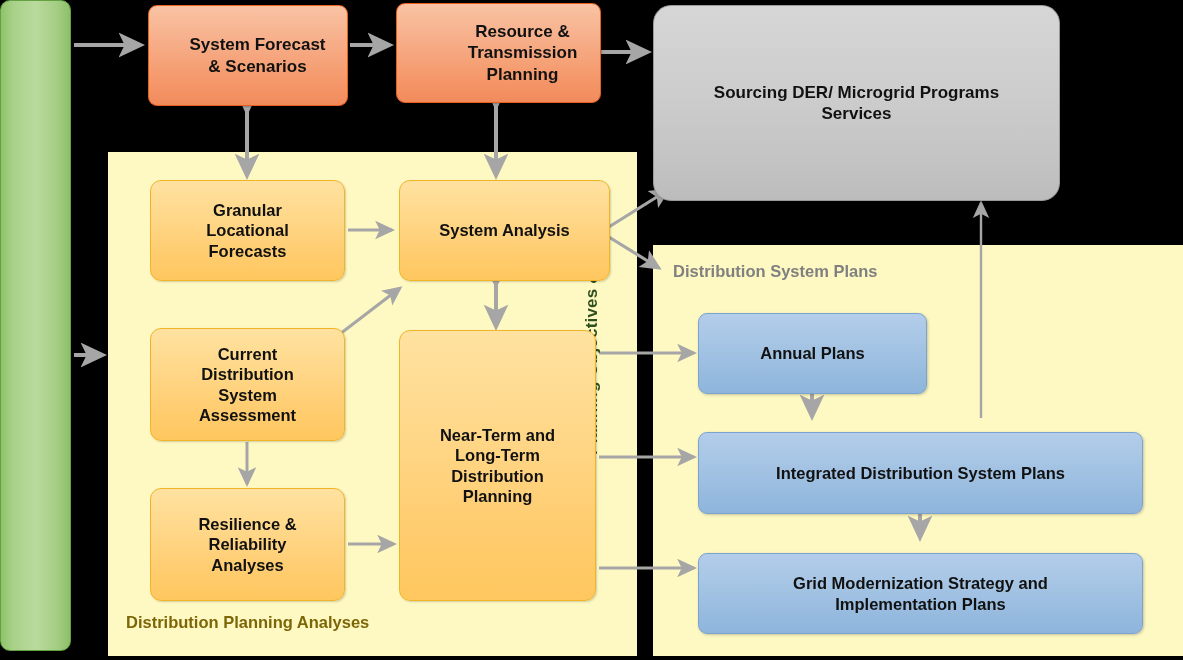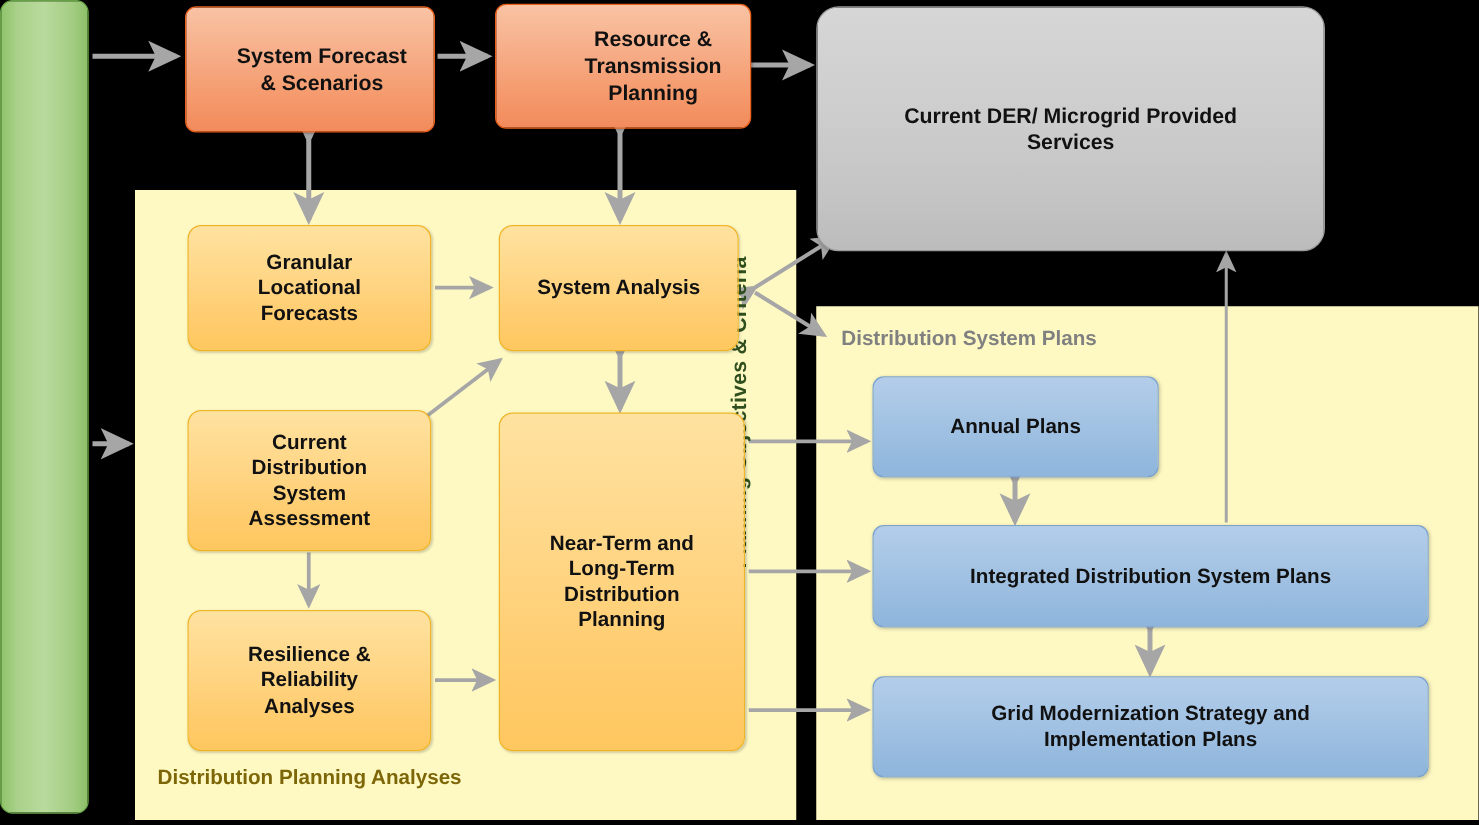--- a/index.html
+++ b/index.html
@@ -66,20 +66,21 @@
     border-radius:11px;
     font-size:16.5px;
     box-shadow:1px 1px 2px rgba(0,0,0,.18);
   }
   .bluebox{
     background:linear-gradient(180deg,#b3cdea 0%,#a5c4e4 40%,#97bbdf 75%,#8fb5dc 100%);
     border:1px solid #7ba3cf;
     border-radius:9px;
     font-size:16.5px;
     box-shadow:1px 1px 3px rgba(0,0,0,.22);
+    margin-top:12px;
   }
   .graybox{
     background:linear-gradient(180deg,#d6d6d6 0%,#cdcdcd 45%,#c4c4c4 78%,#bcbcbc 100%);
     border:1px solid #9a9a9a;
     border-radius:18px;
     font-size:17px;
     box-shadow:1px 1px 3px rgba(0,0,0,.3);
     flex-direction:column;
   }
   .graybox .sub{font-weight:normal;font-size:15.5px;color:#1a1a1a;margin-top:20px;}
@@ -165,34 +166,34 @@
   <div class="node orange" style="left:396px;top:3px;width:205px;height:100px;padding-left:48px;">
     <span>
       <span>Resource &amp;</span>
       <span>Transmission</span>
       <span>Planning</span>
     </span>
   </div>
 
   <div class="node graybox" style="left:653px;top:5px;width:407px;height:196px;">
     <span>
-      <span>Current DER/ Microgrid Provided</span>
+      <span>Sourcing DER/ Microgrid Programs</span>
       <span>Services</span>
     </span>
   </div>
 
   <div class="node yellowbox" style="left:150px;top:180px;width:195px;height:101px;">
     <span>
       <span>Granular</span>
       <span>Locational</span>
       <span>Forecasts</span>
     </span>
   </div>
 
-  <div class="node yellowbox" style="left:399px;top:180px;width:192px;height:101px;">
+  <div class="node yellowbox" style="left:399px;top:180px;width:211px;height:101px;">
     <span>System Analysis</span>
   </div>
 
   <div class="node yellowbox" style="left:150px;top:328px;width:195px;height:113px;">
     <span>
       <span>Current</span>
       <span>Distribution</span>
       <span>System</span>
       <span>Assessment</span>
     </span>

